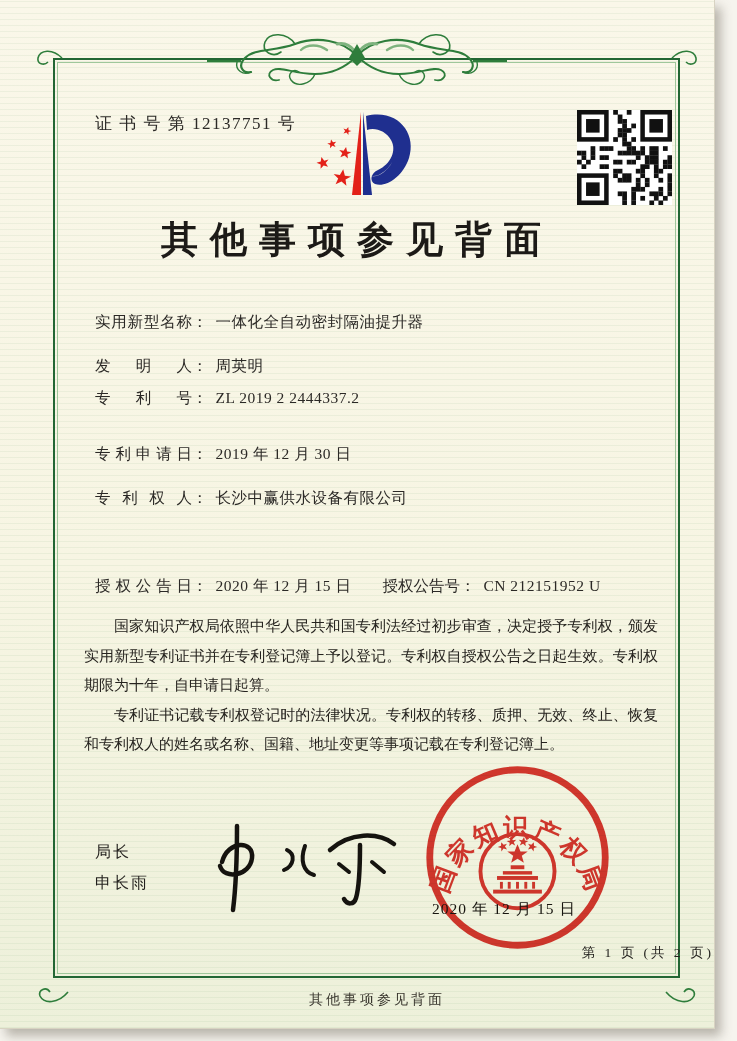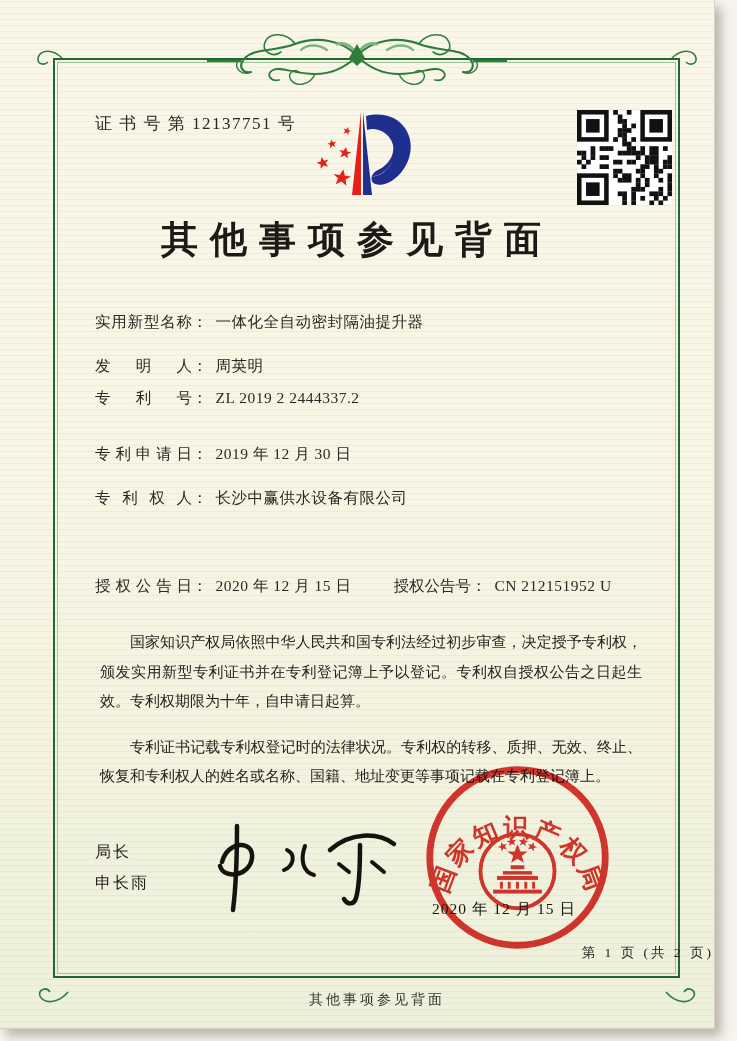--- a/index.html
+++ b/index.html
@@ -24,24 +24,24 @@
     content:"";position:absolute;inset:2px;border:1px solid #9fc79b;pointer-events:none;
   }
   .abs{position:absolute;}
   .certno{left:95px;top:112px;font-size:17px;letter-spacing:1.5px;color:#2b2926;}
   .title{left:0;top:215px;width:714px;text-align:center;font-size:37px;font-weight:bold;
          letter-spacing:12px;color:#1c1a17;}
   .fieldrow{left:95px;width:580px;font-size:15.5px;color:#2b2926;white-space:nowrap;}
   .flabel{display:inline-block;width:97px;text-align:justify;text-align-last:justify;vertical-align:bottom;}
   .fcolon{margin-right:8px;}
   .fvalue{letter-spacing:0.5px;}
-  .extra{margin-left:42px;}
+  .extra{margin-left:31px;}
   .paras{left:84px;top:612px;width:574px;font-size:15px;line-height:29.5px;
          color:#26231f;text-align:justify;}
-  .paras p{margin:16px;text-indent:2em;}
+  .paras p{margin:0;text-indent:2em;}
   .signer{left:95px;font-size:16px;color:#211f1c;letter-spacing:2px;}
   .sealdate{left:432px;top:899px;font-size:15.5px;color:#17150f;letter-spacing:1px;z-index:6;}
   .pagefoot{left:0;top:944px;width:714px;text-align:right;font-size:13.5px;letter-spacing:3px;color:#24221f;}
   .backnote{left:0;top:991px;width:714px;text-align:center;font-size:14px;letter-spacing:3px;color:#3a372f;margin-left:20px;}
   .seal{mix-blend-mode:multiply;z-index:5;}
   svg{display:block;}
 </style>
 </head>
 <body>
 

